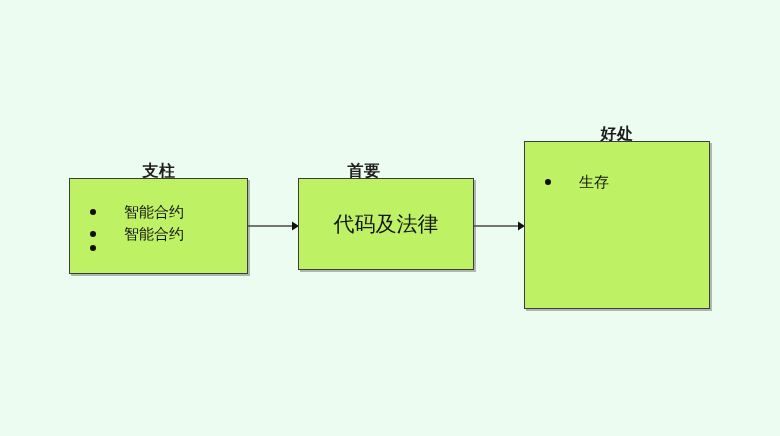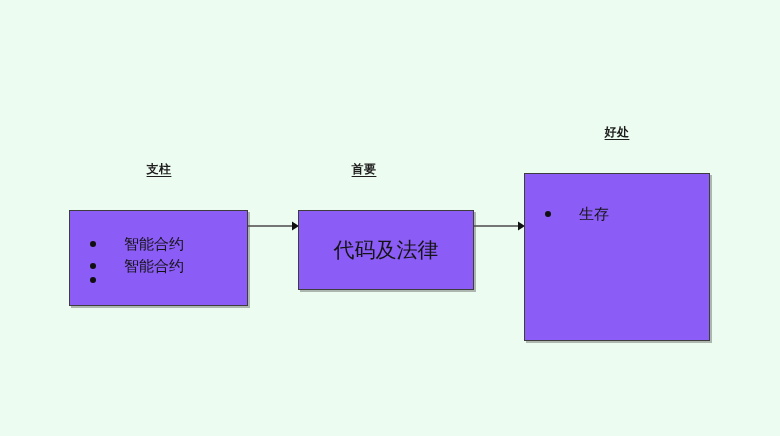--- a/index.html
+++ b/index.html
@@ -17,31 +17,30 @@
   #canvas {
     position: relative;
     width: 780px;
     height: 436px;
     background: #edfcf1;
   }
 
   
   .node {
     position: absolute;
-    background: #8b5cf6;
+    background: #bef264;
     border: 1.6px solid #3d3d3d;
     box-sizing: border-box;
     box-shadow: 2px 2px 0 rgba(120,125,120,0.55);
-    margin-top: 32px;
   }
 
   
   .node-caption {
     position: absolute;
-    font-size: 12px;
+    font-size: 16px;
     font-weight: 700;
     color: #1d1d1d;
     letter-spacing: 0.4px;
     text-decoration: underline;
     text-underline-offset: 2.5px;
     text-decoration-thickness: 1px;
     white-space: nowrap;
     transform: translateX(-50%);
   }
 
@@ -118,21 +117,21 @@
 
   <div class="arrow" style="left:248px; top:220px; width:52px;">
     <svg width="52" height="12" viewBox="0 0 52 12">
       <line x1="0" y1="6" x2="45" y2="6" stroke="#4a4a4a" stroke-width="1.6"></line>
       <polygon points="44,1.5 51,6 44,10.5" fill="#101010"></polygon>
     </svg>
   </div>
 
   <div class="node-caption" style="left:364px; top:161px;">首要</div>
 
-  <div class="node" style="left:298px; top:178px; width:176px; height:80px;">
+  <div class="node" style="left:298px; top:178px; width:176px; height:92px;">
     <div class="center-label">代码及法律</div>
   </div>
 
   <div class="arrow" style="left:474px; top:220px; width:52px;">
     <svg width="52" height="12" viewBox="0 0 52 12">
       <line x1="0" y1="6" x2="45" y2="6" stroke="#4a4a4a" stroke-width="1.6"></line>
       <polygon points="44,1.5 51,6 44,10.5" fill="#101010"></polygon>
     </svg>
   </div>
 

